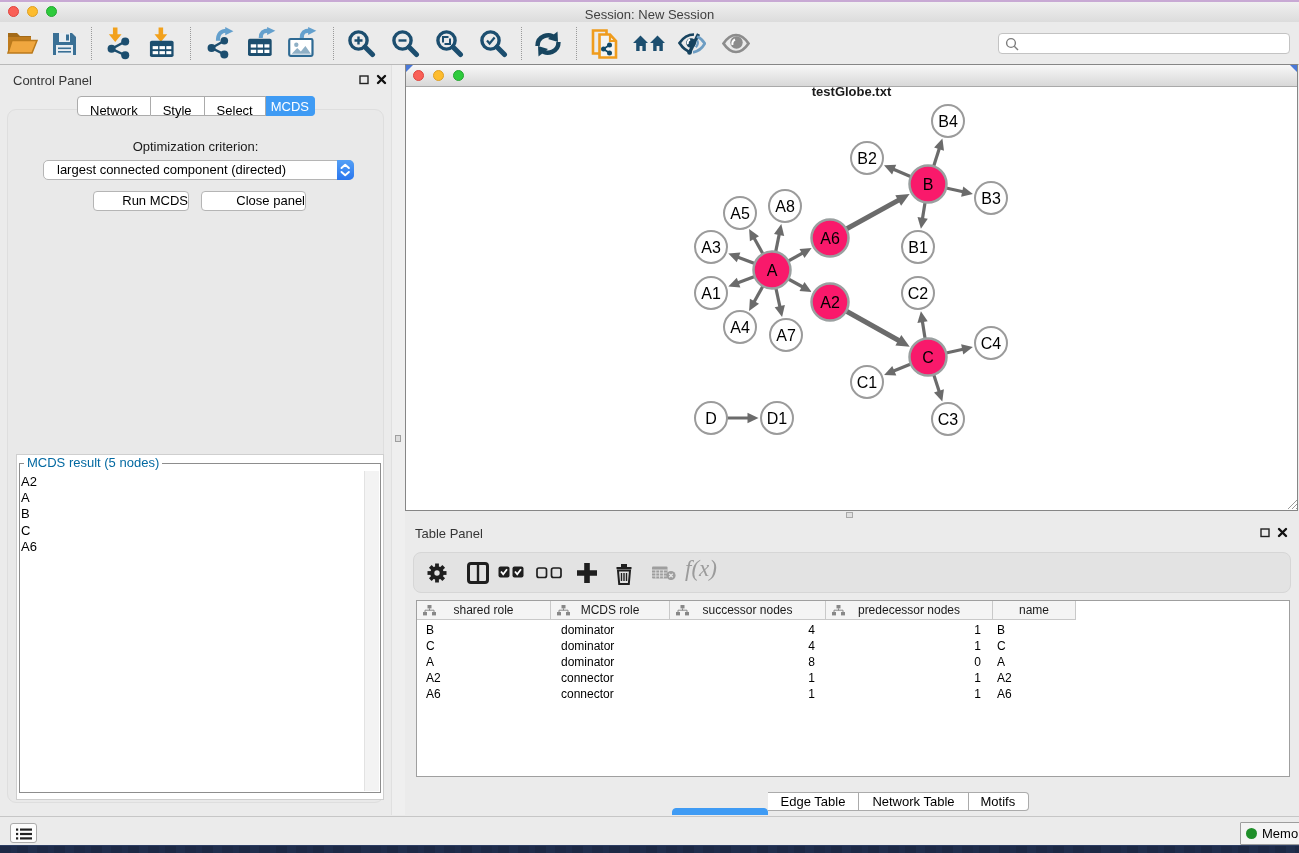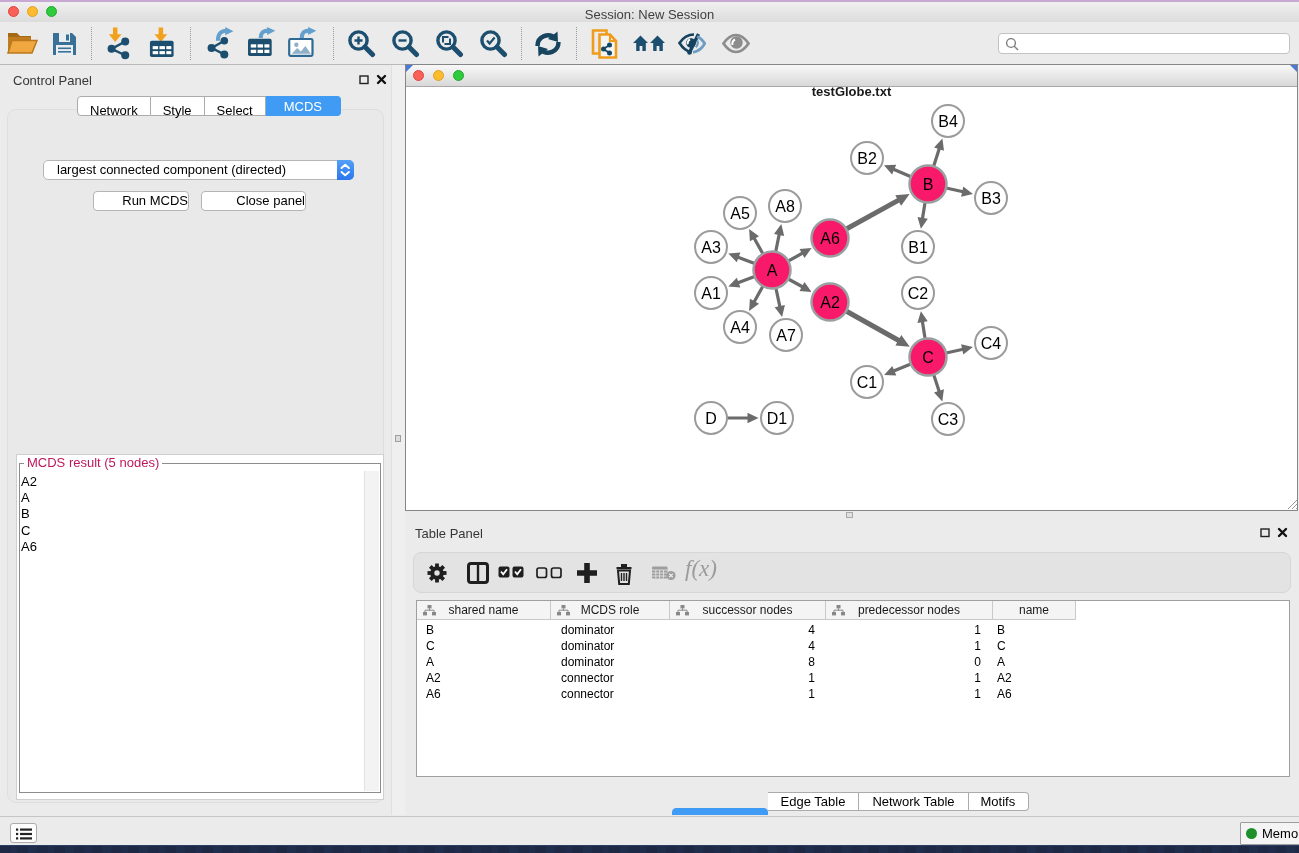--- a/index.html
+++ b/index.html
@@ -14,29 +14,29 @@
 .sep{position:absolute;top:5px;height:33px;width:0;border-left:1px dotted #9a9a9a;}
 .ticon{position:absolute;top:0;}
 #search{position:absolute;left:998px;top:11px;width:292px;height:21px;background:#fff;border:1px solid #c3c3c3;border-radius:4px;}
 
 #cpanel{left:0;top:65px;width:391px;height:750px;background:#ebebeb;}
 #cpTitle{left:13px;top:8px;font-size:13px;color:#363636;text-align:center;}
 #cpInner{left:7px;top:44px;width:377px;height:694px;background:#e9e9e9;border:1px solid #dedede;border-radius:9px;}
 .tabrow{position:absolute;top:31px;left:77px;height:20px;display:flex;font-size:13px;}
 .tab{background:#fff;border:1px solid #ababab;border-left:none;padding:4px 12px;line-height:19px;color:#000;}
 .tab:first-child{border-left:1px solid #ababab;border-radius:4px 0 0 4px;}
-.tab.sel{background:#3f9bf4;border-color:#3f9bf4;color:#fff;border-radius:4px;padding:0 18px;}
+.tab.sel{background:#3f9bf4;border-color:#3f9bf4;color:#fff;border-radius:4px;padding:0 5px;}
 .tab:last-child{border-radius:0 4px 4px 0;}
 #optlabel{left:0;top:74px;width:391px;text-align:center;font-size:13px;color:#1a1a1a;}
 #combo{left:43px;top:95px;width:311px;height:20px;background:#fff;border:1px solid #b5b5b5;border-radius:5px;font-size:13px;line-height:18px;padding-left:13px;color:#000;}
 #comboBtn{position:absolute;right:-1px;top:-1px;width:17px;height:20px;border-radius:0 5px 5px 0;background:linear-gradient(#54a0f6,#2a76ee);}
 .btn{position:absolute;top:126px;height:20px;background:#fff;border:1px solid #b5b5b5;border-radius:4px;font-size:13px;text-align:right;line-height:18px;color:#000;}
 #mcdsGroup{left:16px;top:389px;width:368px;height:346px;background:#fff;border:1px solid #cfcfcf;}
 #mcdsBorder{left:2px;top:8px;width:362px;height:330px;border:1px solid #8d8d8d;}
-#mcdsTitle{left:7px;top:0px;background:#fff;padding:0 3px;font-size:13px;color:#be185d;}
+#mcdsTitle{left:7px;top:0px;background:#fff;padding:0 3px;font-size:13px;color:#0369a1;}
 #mcdsList{left:4px;top:19px;font-size:13px;color:#000;line-height:16.2px;}
 #mcdsScroll{left:347px;top:16px;width:15px;height:320px;background:#f3f3f3;border-left:1px solid #e2e2e2;}
 
 #gutter{left:391px;top:65px;width:14px;height:750px;background:#efefef;border-left:1px solid #e0e0e0;}
 
 #netwin{left:405px;top:64px;width:893px;height:447px;background:#fff;border:1px solid #868686;}
 #nettitle{left:0;top:0;width:891px;height:22px;background:linear-gradient(#f8f8f8,#d8d8d8);border-bottom:1px solid #a9a9a9;}
 #nettitle .tl{position:absolute;top:5px;width:11px;height:11px;border-radius:50%;}
 #netname{left:0;top:4px;width:891px;text-align:center;font-size:13px;font-weight:700;color:#1a1a1a;}
 
@@ -214,20 +214,21 @@
  <svg class="abs" style="left:376px;top:9px;" width="11" height="11">
       <path d="M2,2 L9,9 M9,2 L2,9" stroke="#111" stroke-width="2.4" stroke-linecap="round"></path>
     </svg>
  <div id="cpInner" class="abs"></div>
  <div class="tabrow">
   <div class="tab">Network</div>
       <div class="tab">Style</div>
       <div class="tab">Select</div>
       <div class="tab sel">MCDS</div>
  </div>
+ <div id="optlabel" class="abs">Optimization criterion:</div>
  <div id="combo" class="abs">largest connected component (directed)
    <div id="comboBtn"><svg width="17" height="20">
      <path d="M4.5,8 l3.7,-3.3 3.7,3.3" stroke="#fff" stroke-width="1.9" fill="none" stroke-linecap="round" stroke-linejoin="round"></path>
      <path d="M4.5,12 l3.7,3.3 3.7,-3.3" stroke="#fff" stroke-width="1.9" fill="none" stroke-linecap="round" stroke-linejoin="round"></path>
         </svg></div>
  </div>
  <div class="btn" style="left:93px;width:96px;">Run MCDS</div>
  <div class="btn" style="left:201px;width:105px;">Close panel</div>
  <div id="mcdsGroup" class="abs">
   <div id="mcdsBorder" class="abs"></div>
@@ -387,21 +388,21 @@
    <rect x="0" y="0.5" width="15.5" height="12" rx="1" fill="#9e9e9e"></rect>
    <g stroke="#e3e3e3" stroke-width="0.9">
           <path d="M0,4 h15.5 M0,7 h15.5 M0,10 h15.5 M3.8,4 v8.5 M7.6,4 v8.5 M11.4,4 v8.5"></path>
         </g>
    <circle cx="19" cy="9.5" r="4.6" fill="#9e9e9e"></circle>
    <path d="M17.2,7.7 l3.6,3.6 M20.8,7.7 l-3.6,3.6" stroke="#e8e8e8" stroke-width="1.3"></path>
   </svg>
   <div class="abs" style="left:271px;top:3px;font-family:'Liberation Serif',serif;font-style:italic;font-size:23px;color:#9b9b9b;">f(x)</div>
  </div>
  <div id="ttable" class="abs">
-  <div class="hc" style="left:0;width:134px;">shared name</div>
+  <div class="hc" style="left:0;width:134px;">shared role</div>
   <div class="hc" style="left:134px;width:119px;">MCDS role</div>
   <div class="hc" style="left:253px;width:156px;">successor nodes</div>
   <div class="hc" style="left:409px;width:167px;">predecessor nodes</div>
   <div class="hc" style="left:576px;width:83px;border-right:1px solid #c9c9c9;">name</div>
   <svg class="abs" style="left:6px;top:4px;" width="13" height="11">
         <g fill="#888">
           <rect x="4.5" y="0" width="4" height="3.4"></rect>
           <rect x="0" y="7" width="4" height="3.4"></rect>
           <rect x="9" y="7" width="4" height="3.4"></rect>
           <path d="M6.5,3.4 v2 M2,7 v-1.8 h9 v1.8" stroke="#888" fill="none" stroke-width="1"></path>

